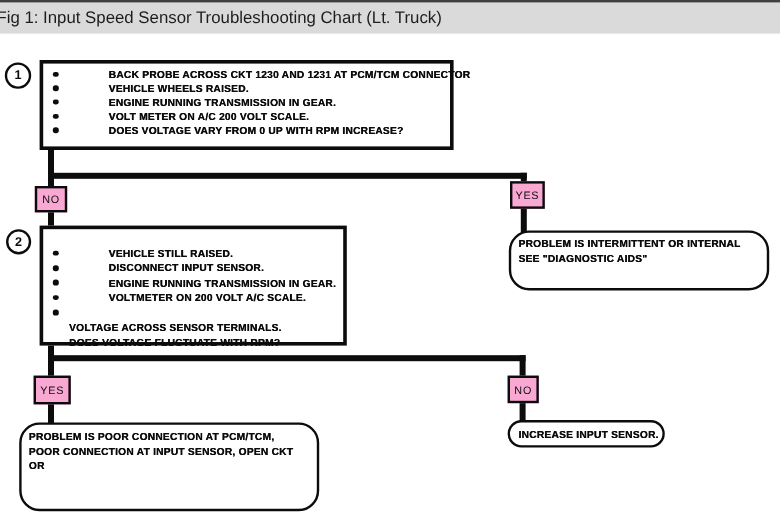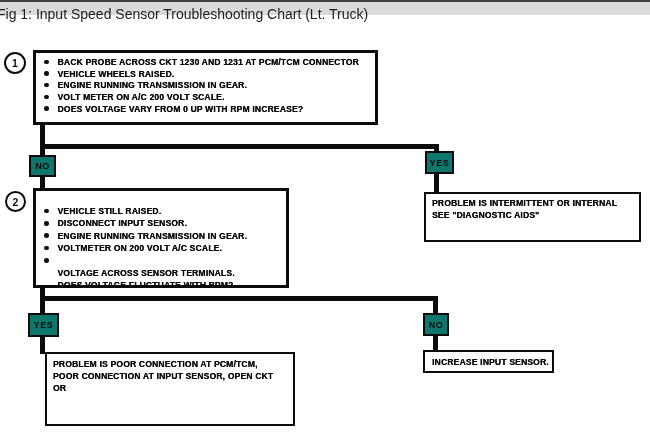--- a/index.html
+++ b/index.html
@@ -2,51 +2,51 @@
 <html><head>
 <meta charset="utf-8">
 <style>
   html,body { margin:0; padding:0; background:#fff; }
   .screen {
     position:relative; width:650px; height:434px; background:#ffffff;
     overflow:hidden; font-family:"Liberation Sans", sans-serif;
   }
   
   .titlebar {
-    position:absolute; left:0; top:0; width:650px; height:15px;
+    position:absolute; left:0; top:0; width:650px; height:28px;
     background:#dadada; border-top:2px solid #404040; box-sizing:border-box;
   }
   .titlebar .ttl {
     position:absolute; left:-3px; top:4px; font-size:14px; color:#1d1d1d;
     white-space:nowrap;
   }
   
   .chart { position:absolute; inset:0; color:#0c0c0c; }
   .ln { position:absolute; background:#0c0c0c; }
   .bx {
     position:absolute; background:#fff; border:3px solid #0c0c0c;
     box-sizing:border-box;
   }
-  .bx.thin { border-width:2px; }
+  .bx.thin { border-width:2px;border-radius:17px; }
   .lbl {
-    position:absolute; background:#0f766e; border:2px solid #0c0c0c;
+    position:absolute; background:#f9a8d4; border:2px solid #0c0c0c;
     box-sizing:border-box; display:flex; align-items:center; justify-content:center;
-    font-weight:700; font-size:9px; letter-spacing:0.6px; color:#0c0c0c;
+    font-weight:400; font-size:9px; letter-spacing:0.6px; color:#0c0c0c;
   }
   .mk {
     position:absolute; width:22px; height:22px; border:2px solid #0c0c0c;
     border-radius:50%; box-sizing:border-box; background:#fff;
     display:flex; align-items:center; justify-content:center;
     font-weight:700; font-size:10.5px; color:#0c0c0c;
   }
   .t {
     font-weight:700; font-size:8.5px; letter-spacing:0.2px; color:#0c0c0c;
     white-space:nowrap; text-shadow:0.25px 0 0 currentColor;
   }
-  .row { display:flex; align-items:center; padding-left:8px; }
+  .row { display:flex; align-items:center; padding-left:8px;gap:33px; }
   .row .blt {
     flex:0 0 auto; width:4.5px; height:4.5px; border-radius:50%;
     background:#0c0c0c; margin-right:9px;
   }
   .row.nob { padding-left:21.5px; }
   .s1 { padding-top:3px; } .s1 .row { height:11.7px; }
   .s2 { padding-top:14px; } .s2 .row { height:12.3px; }
   .res { padding-top:3px; } .res .row { height:12.3px; padding-left:6px; }
   .res2 { padding-top:4px; } .res2 .row { height:12.2px; padding-left:6px; }
   .oneline { display:flex; align-items:center; padding-left:7px; }
@@ -147,21 +147,21 @@
         </div>
     </div>
 
     <div class="lbl" style="left:28px;top:313px;width:31px;height:24px">
         <span>YES</span>
       </div>
     <div class="lbl" style="left:423px;top:313px;width:26px;height:23px">
         <span>NO</span>
       </div>
 
-    <div class="bx thin res2" style="left:45px;top:352px;width:250px;height:74px">
+    <div class="bx thin res2" style="left:16px;top:352px;width:250px;height:74px">
       <div class="row">
           <span class="t">PROBLEM IS POOR CONNECTION AT PCM/TCM,</span>
         </div>
       <div class="row">
           <span class="t">POOR CONNECTION AT INPUT SENSOR, OPEN CKT</span>
         </div>
       <div class="row">
           <span class="t">OR</span>
         </div>
     </div>

